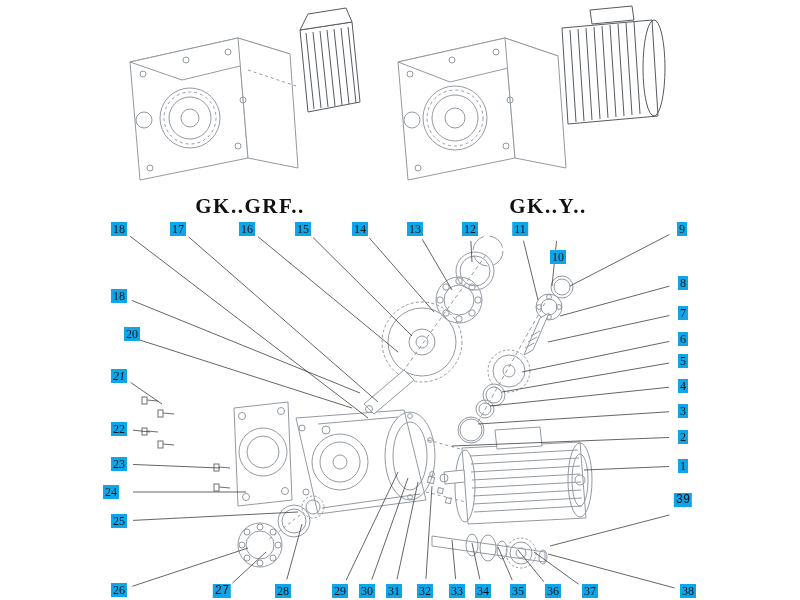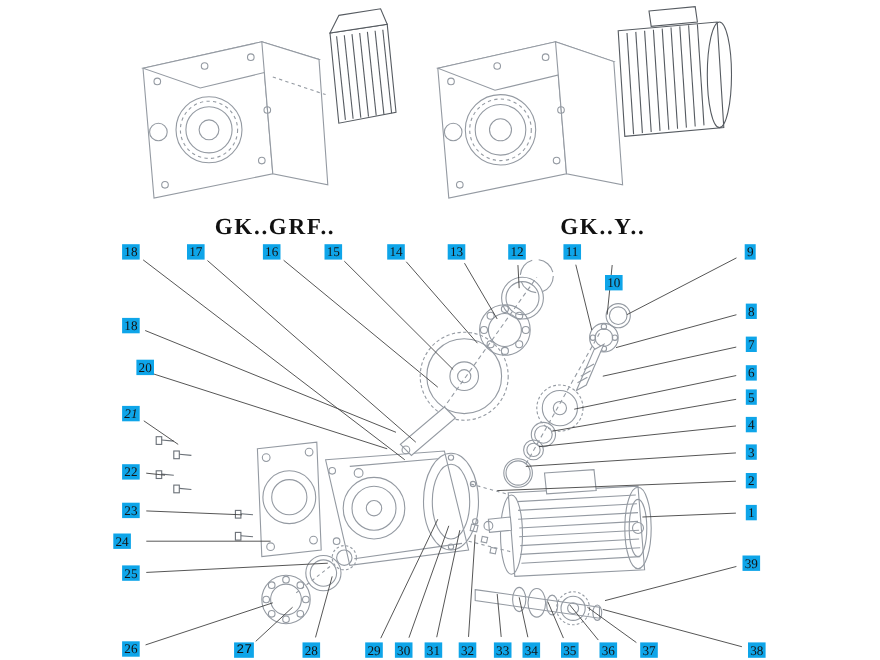--- a/index.html
+++ b/index.html
@@ -301,21 +301,21 @@
       <span class="callout" style="left: 558px; top: 229px; margin-top: 28px;">10</span>
       <span class="callout" style="left: 682px; top: 229px;">9</span>
       <span class="callout" style="left: 683px; top: 283px;">8</span>
       <span class="callout" style="left: 683px; top: 313px;">7</span>
       <span class="callout" style="left: 683px; top: 339px;">6</span>
       <span class="callout" style="left: 683px; top: 361px;">5</span>
       <span class="callout" style="left: 683px; top: 386px;">4</span>
       <span class="callout" style="left: 683px; top: 411px;">3</span>
       <span class="callout" style="left: 683px; top: 437px;">2</span>
       <span class="callout" style="left: 683px; top: 466px;">1</span>
-      <span class="callout" style="left: 683px; top: 512px;">39</span>
+      <span class="callout" style="left: 683px; top: 500px; font-family: Liberation Mono, monospace;">39</span>
       <span class="callout" style="left: 119px; top: 296px;">18</span>
       <span class="callout" style="left: 132px; top: 334px;">20</span>
       <span class="callout" style="left: 119px; top: 376px; font-style: italic;">21</span>
       <span class="callout" style="left: 119px; top: 429px;">22</span>
       <span class="callout" style="left: 119px; top: 464px;">23</span>
       <span class="callout" style="left: 111px; top: 492px; font-family: Liberation Serif, serif;">24</span>
       <span class="callout" style="left: 119px; top: 521px;">25</span>
       <span class="callout" style="left: 119px; top: 590px;">26</span>
       <span class="callout" style="left: 222px; top: 591px; font-family: Liberation Mono, monospace;">27</span>
       <span class="callout" style="left: 283px; top: 591px;">28</span>

